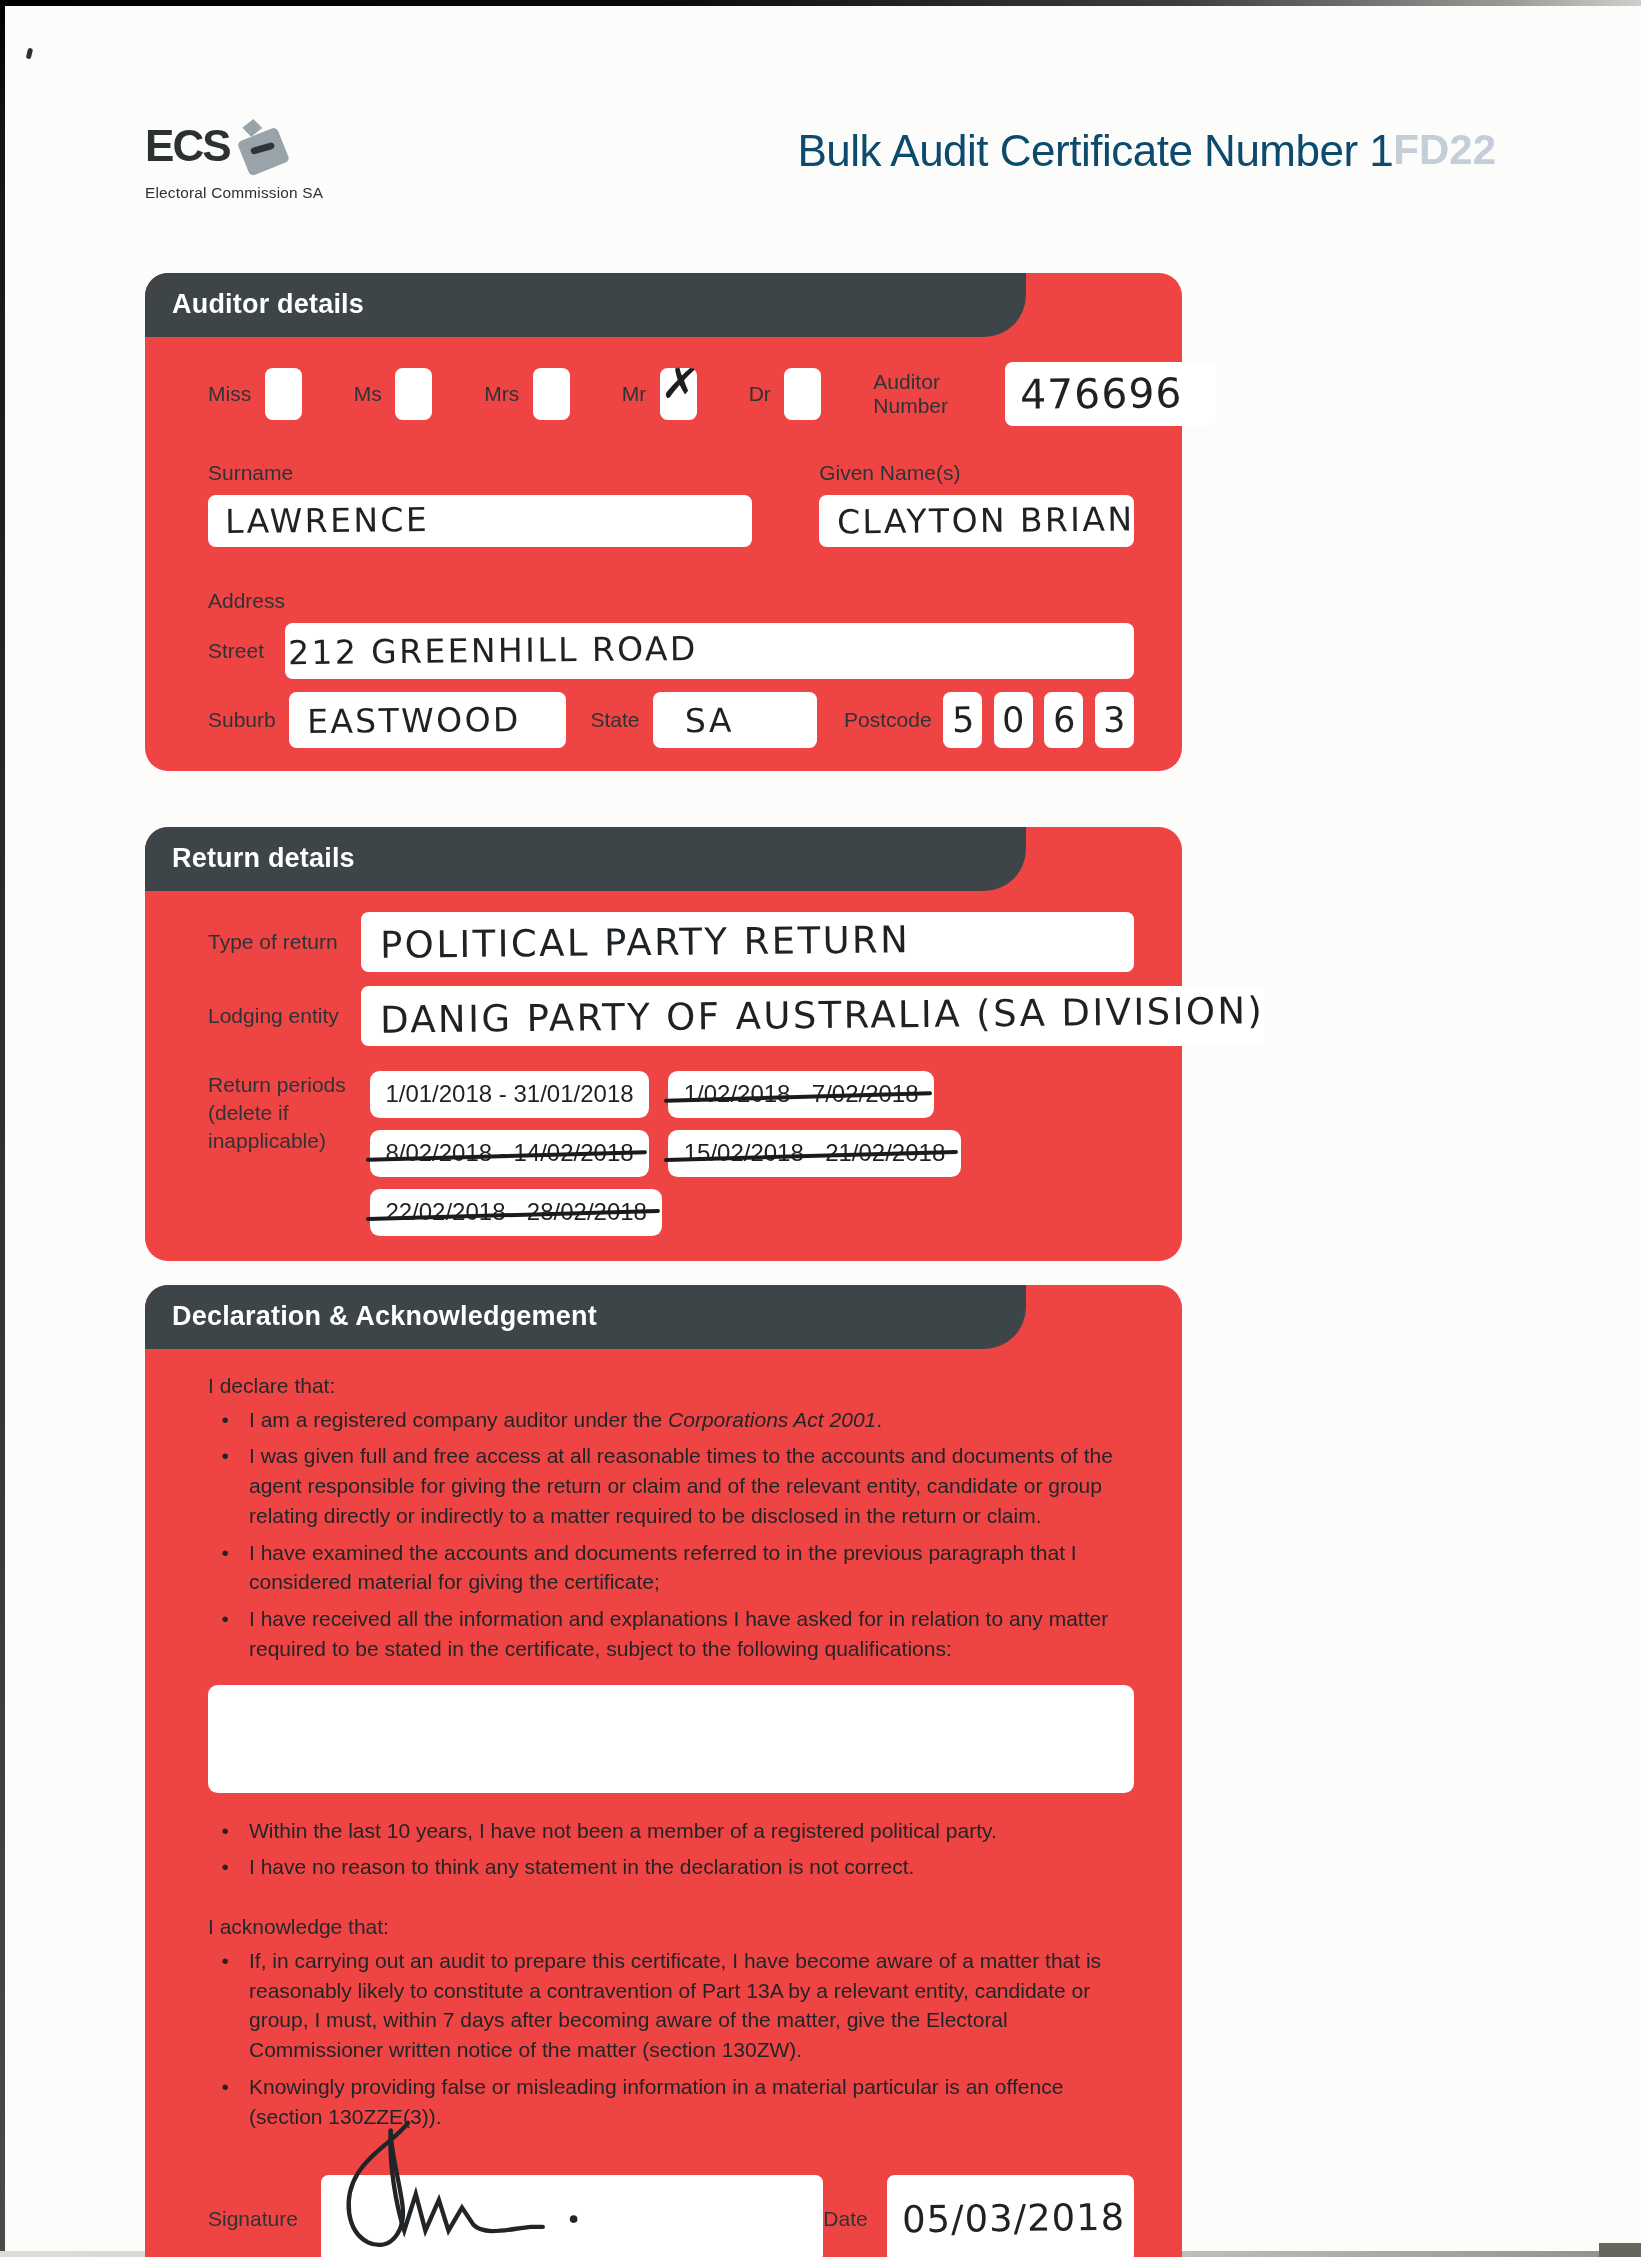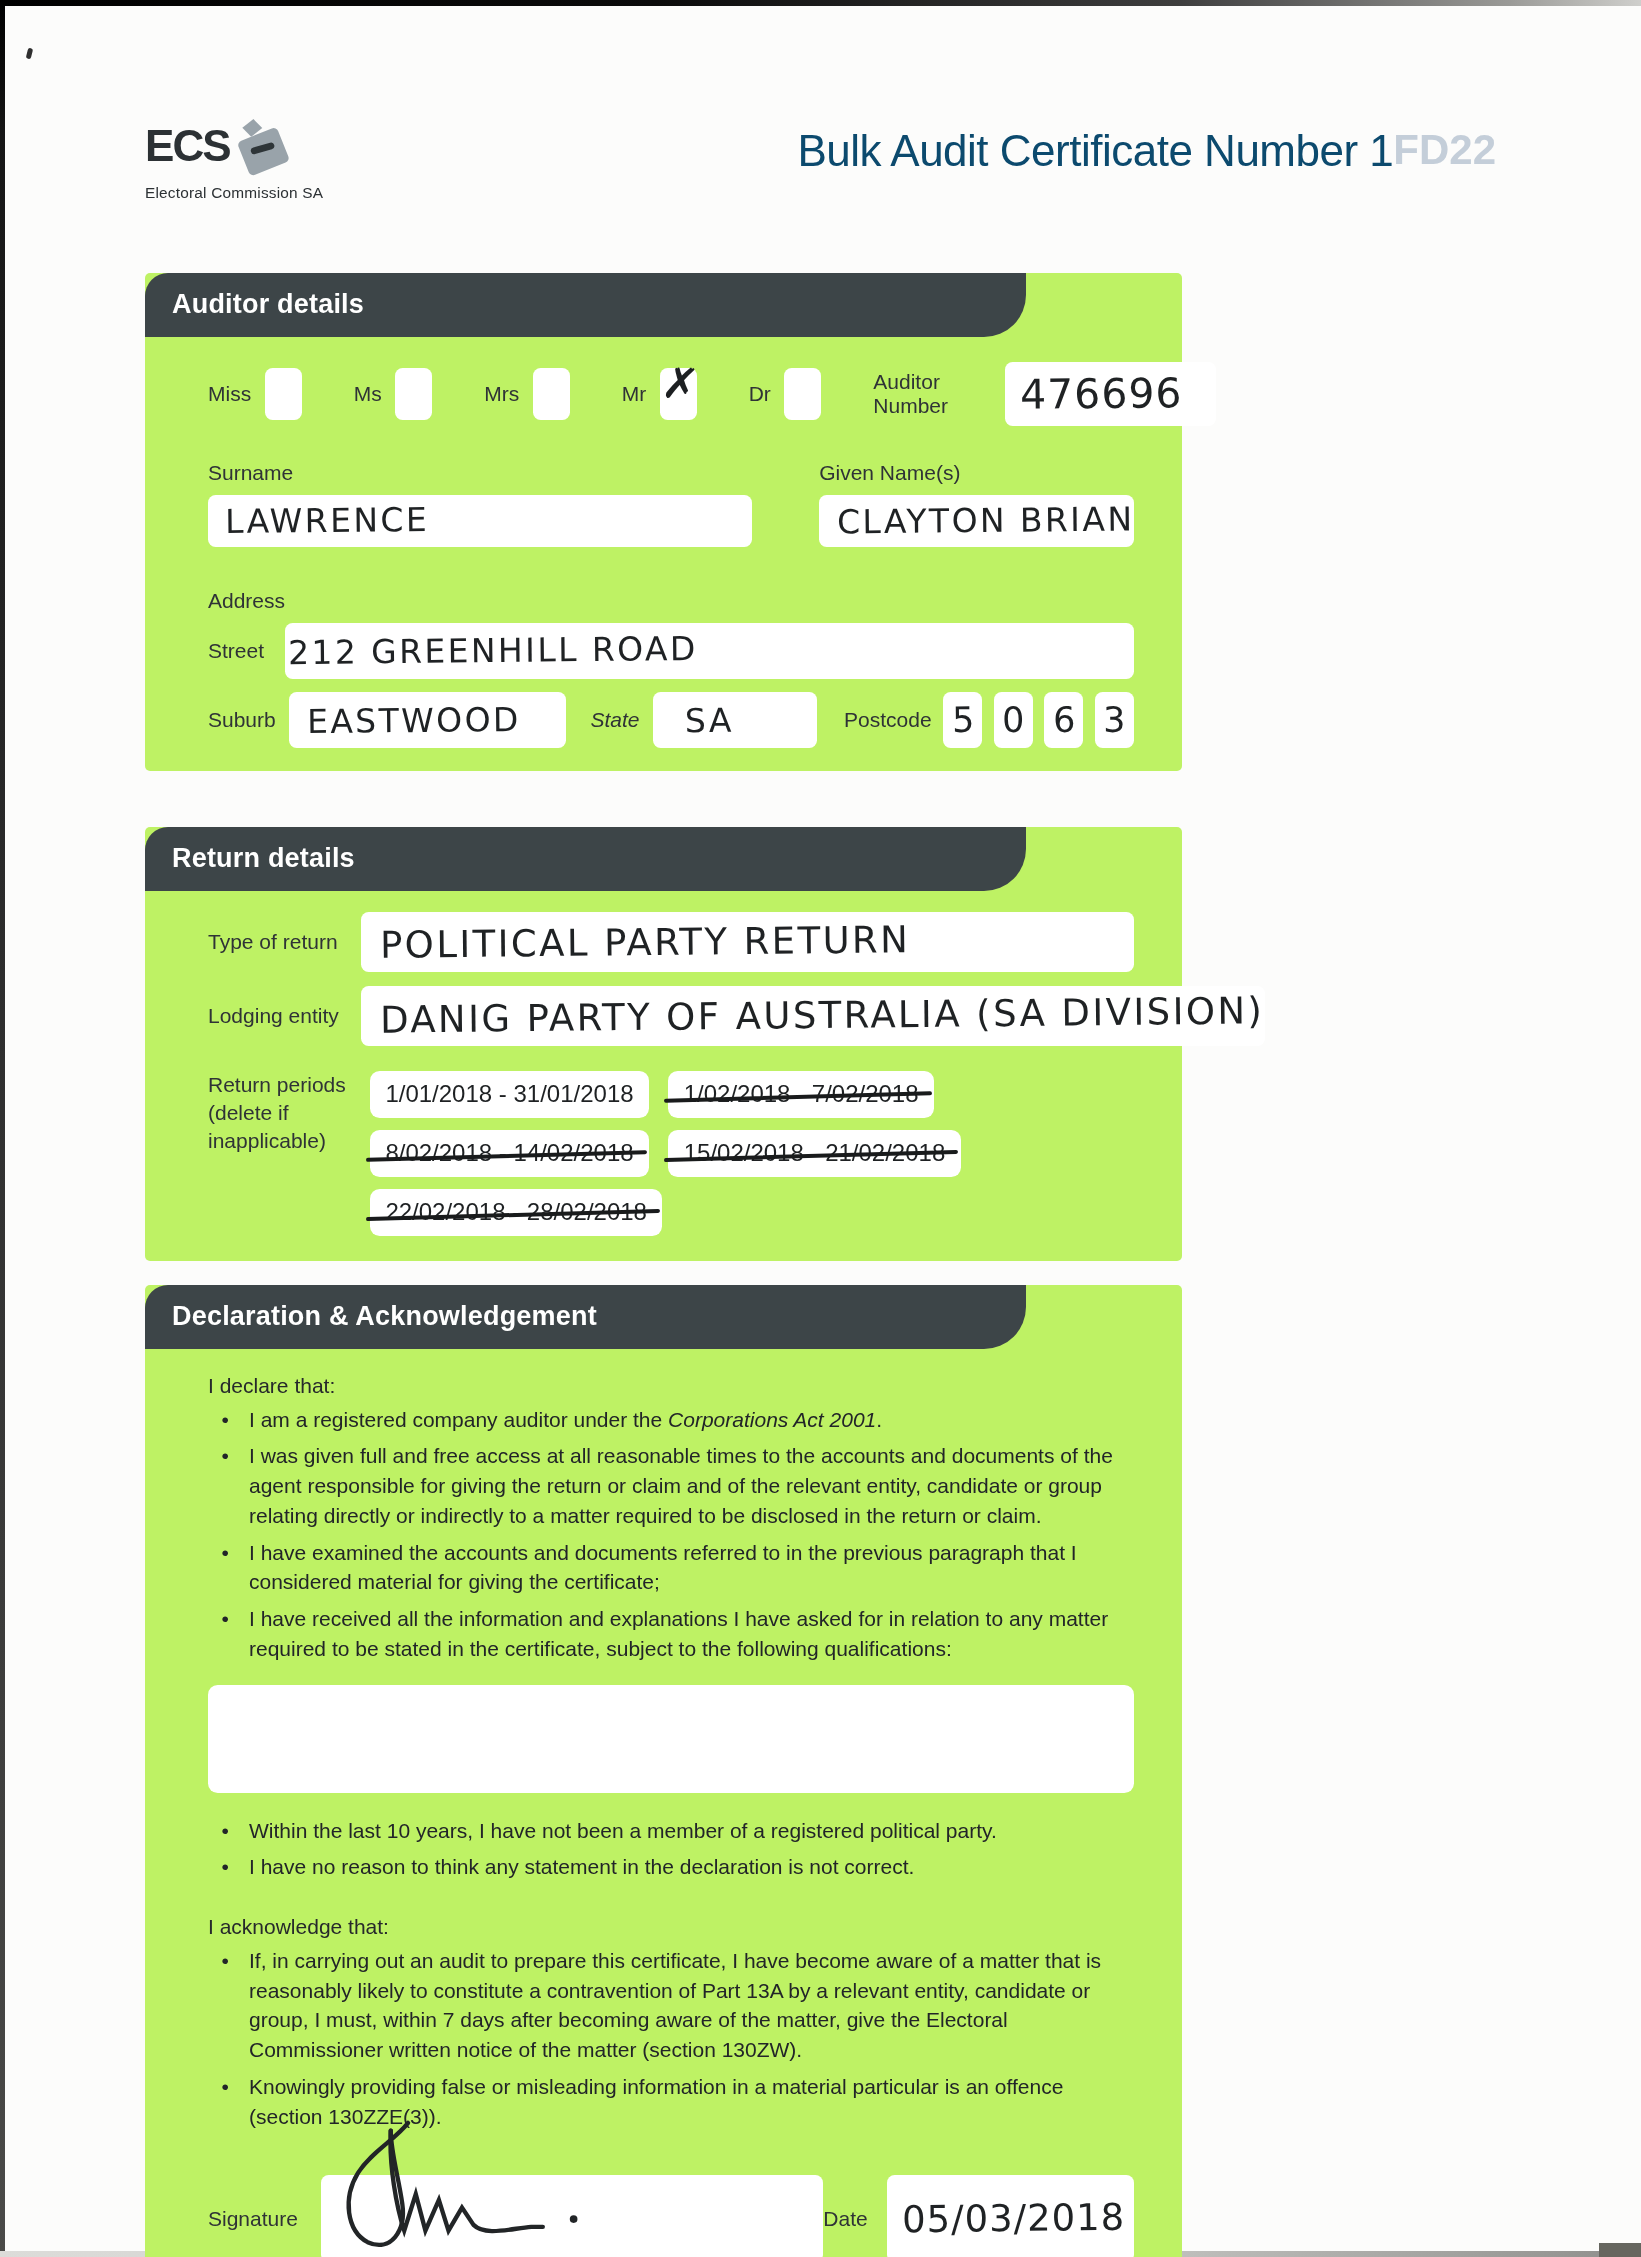--- a/index.html
+++ b/index.html
@@ -26,21 +26,21 @@
   .logo-row { display:flex; align-items:flex-start; }
   .logo-text { font-size:44px; font-weight:bold; letter-spacing:-1.9px; color:#2c3134;
                font-family:"Liberation Sans", sans-serif; line-height:1; }
   .ballot-icon { margin-left:1.9px; margin-top:-7.7px; }
   .logo-tagline { font-size:15.4px; color:#2c3134; margin-top:3.9px; letter-spacing:0.2px; }
   .doc-title { flex:1; text-align:right; font-size:44px; font-weight:normal; color:#0c4a6e;
                letter-spacing:-0.5px; margin-top:1.9px; }
   .form-code { flex:0 0 auto; font-size:42px; font-weight:bold; color:#c4ced9; margin-top:1.9px; }
 
   
-  .panel { width:1037px; margin-left:145px; background:#bef264; border-radius:5px; position:relative; }
+  .panel { width:1037px; margin-left:145px; background:#ef4444; border-radius:23px; position:relative; }
   .panel-bar { width:85%; height:64px; background:#3d4548; border-radius:23px 0 42px 0; }
   .panel-bar span { display:inline-block; padding-left:27px; line-height:62px;
                     font-size:27px; font-weight:bold; color:#ffffff; letter-spacing:0.2px; }
   .panel-body { padding:0 48px 0 63px; }
 
   .lbl { font-size:21px; color:#2f3336; }
   .box { background:#ffffff; border-radius:7.7px; }
 
   
   .hw { font-family:"DejaVu Sans", sans-serif; color:#1f2224; letter-spacing:2.4px;
@@ -68,21 +68,21 @@
   .address-label { display:block; margin-top:42px; }
   .street-row { display:flex; align-items:center; margin-top:9.7px; }
   .street-row .lbl { width:60px; flex:0 0 auto; }
   .street-box { flex:1; height:56px; margin-left:17.4px; display:flex; align-items:center; padding-left:3px; }
   .street-box .hw { font-size:33px; }
 
   .suburb-row { display:flex; align-items:center; margin-top:13.5px; padding-bottom:23px; }
   .suburb-row .lbl { flex:0 0 auto; }
   .suburb-box { flex:1; height:56px; margin-left:13.5px; display:flex; align-items:center; padding-left:17.4px; }
   .suburb-box .hw, .state-box .hw { font-size:33px; }
-  .state-label { margin-left:25px;font-style:italic; }
+  .state-label { margin-left:25px; }
   .state-box { width:164px; height:56px; margin-left:13.5px; display:flex; align-items:center; padding-left:32px; }
   .postcode-label { margin-left:27px; }
   .digit-box { width:39px; height:56px; margin-left:11.6px; display:flex; align-items:center; justify-content:center; }
   .digit-box .hw { font-size:35px; letter-spacing:0; }
 
   
   .panel-return { margin-top:56px; }
   .ret-row { display:flex; align-items:center; margin-top:13.5px; }
   .ret-row .lbl { width:153px; flex:0 0 auto; }
   .ret-box { flex:1; height:60px; display:flex; align-items:center; padding-left:19.3px; overflow:visible; }

